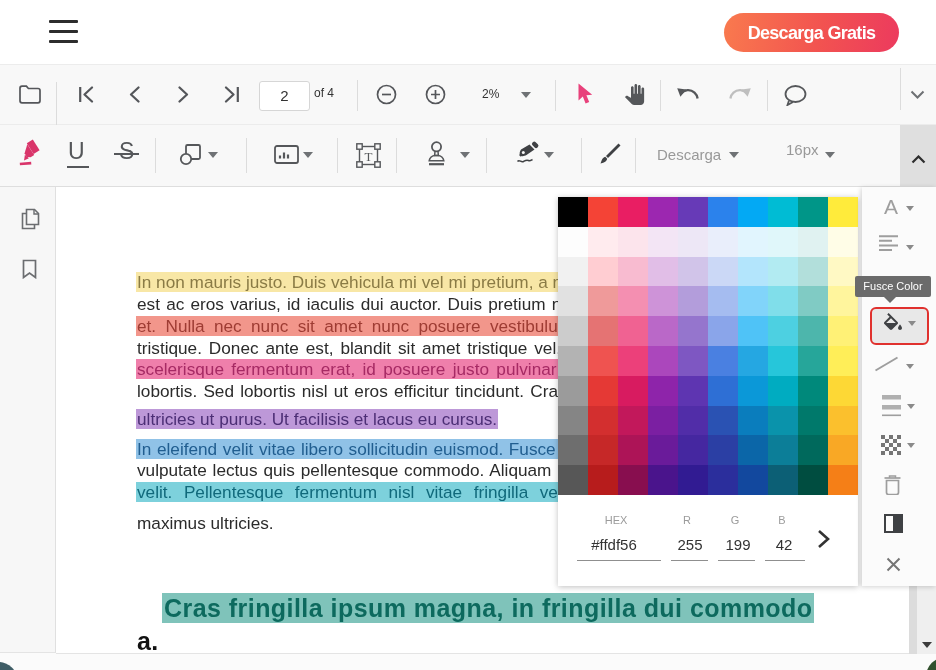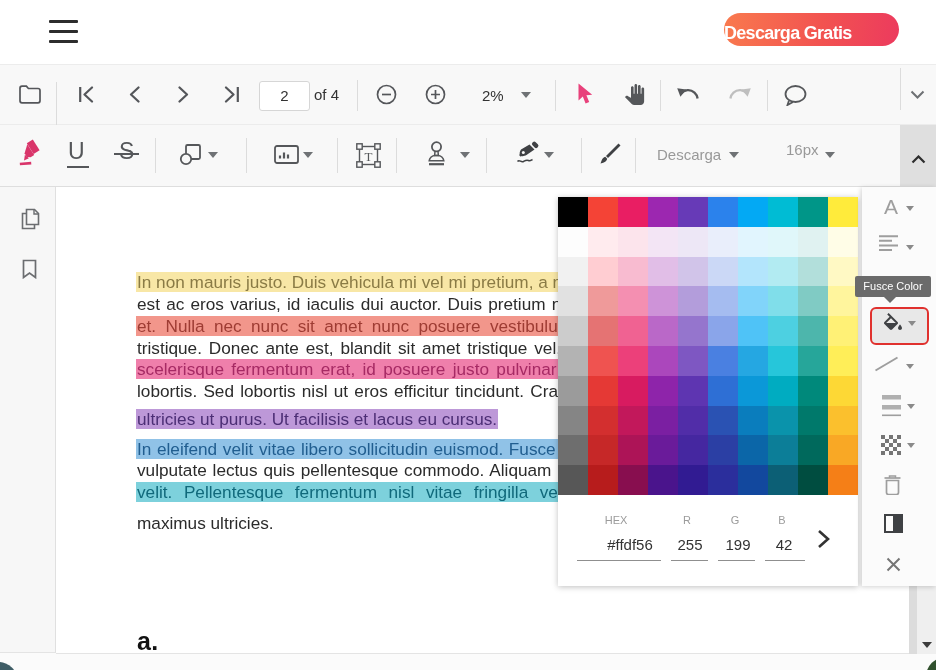--- a/index.html
+++ b/index.html
@@ -4,26 +4,26 @@
   html,body{margin:0;padding:0}
   body{font-family:"Liberation Sans",sans-serif;width:936px;height:670px;overflow:hidden;position:relative;background:#fff}
   .abs{position:absolute}
   .sep{position:absolute;width:1px;background:#dcdcdc}
   svg{display:block}
   .caret{position:absolute;width:0;height:0;border-left:5px solid transparent;border-right:5px solid transparent;border-top:6px solid #6f7275}
   
   #topbar{position:absolute;left:0;top:0;width:936px;height:64px;background:#fff;border-bottom:1px solid #ececec}
   #burger{position:absolute;left:49px;top:20px;width:29px;height:24px}
   #burger i{position:absolute;left:0;width:29px;height:3px;background:#2d2d2d;border-radius:1px}
-  #dbtn{position:absolute;left:724px;top:13px;width:175px;height:33px;border-radius:20px;background:linear-gradient(100deg,#f97a4e 0%,#f25350 55%,#ec3a5e 100%);color:#fff;font-size:18px;font-weight:bold;text-align:left;line-height:40px;letter-spacing:-0.7px}
+  #dbtn{position:absolute;left:724px;top:13px;width:175px;height:39px;border-radius:20px;background:linear-gradient(100deg,#f97a4e 0%,#f25350 55%,#ec3a5e 100%);color:#fff;font-size:18px;font-weight:bold;text-align:center;line-height:40px;letter-spacing:-0.7px}
   
   #row1{position:absolute;left:0;top:65px;width:936px;height:59px;background:#f8f8f8;border-bottom:1px solid #ececec}
   #row2{position:absolute;left:0;top:125px;width:936px;height:61px;background:#f8f8f8;border-bottom:1px solid #dedede}
   #pagebox{position:absolute;left:259px;top:16px;width:49px;height:28px;background:#fff;border:1px solid #d6d6d6;border-radius:3px;text-align:center;line-height:28px;font-size:15px;color:#333}
-  .tbtxt{position:absolute;font-size:15px;color:#333}
+  .tbtxt{position:absolute;font-size:12px;color:#333}
   .graytxt{position:absolute;font-size:15px;color:#999}
   #upbox{position:absolute;left:900px;top:0px;width:36px;height:61px;background:#dfdfdf}
   
   #docbg{position:absolute;left:0;top:187px;width:936px;height:483px;background:#fbfbfb}
   #leftbar{position:absolute;left:0;top:187px;width:55px;height:465px;background:#f7f7f7;border-right:1px solid #e0e0e0;border-bottom:1px solid #e4e4e4}
   #page{position:absolute;left:56px;top:187px;width:853px;height:466px;background:#fff;border-bottom:1px solid #e4e4e4}
   #sb1{position:absolute;left:909px;top:187px;width:8px;height:467px;background:#dcdcdc}
   #sb2{position:absolute;left:917px;top:187px;width:19px;height:467px;background:#efefef}
   #sbarrow{position:absolute;left:922px;top:642px;width:0;height:0;border-left:5px solid transparent;border-right:5px solid transparent;border-top:6px solid #3c3c3c}
   
@@ -232,21 +232,21 @@
 <div class="tl" style="top:292.5px"><span style="word-spacing:1.45px">est ac eros varius, id iaculis dui auctor. Duis pretium neque at purus</span></div>
 <div class="tl" style="top:315px"><span class="h-r" style="word-spacing:4.58px">et. Nulla nec nunc sit amet nunc posuere vestibulum. Morbi rhoncus</span></div>
 <div class="tl" style="top:336.5px"><span style="word-spacing:2.13px">tristique. Donec ante est, blandit sit amet tristique vel, lacinia mollis</span></div>
 <div class="tl" style="top:358px"><span class="h-p" style="word-spacing:2.57px">scelerisque fermentum erat, id posuere justo pulvinar quis. Nam sed</span></div>
 <div class="tl" style="top:379.5px"><span style="word-spacing:1.43px">lobortis. Sed lobortis nisl ut eros efficitur tincidunt. Cras justo velit</span></div>
 <div class="tl" style="top:408px"><span class="h-v">ultricies ut purus. Ut facilisis et lacus eu cursus.</span></div>
 <div class="tl" style="top:437.5px"><span class="h-b" style="word-spacing:0.85px">In eleifend velit vitae libero sollicitudin euismod. Fusce vitae congue</span></div>
 <div class="tl" style="top:459px"><span style="word-spacing:1.09px">vulputate lectus quis pellentesque commodo. Aliquam erat volutpat</span></div>
 <div class="tl" style="top:480.5px"><span class="h-c" style="word-spacing:6.78px">velit. Pellentesque fermentum nisl vitae fringilla venenatis quis sed</span></div>
 <div class="tl" style="top:512px"><span>maximus ultricies.</span></div>
-<div id="heading"><br><span style="text-indent:0;display:inline-block">a.</span></div>
+<div id="heading"><span class="hl">Cras fringilla ipsum magna, in fringilla dui commodo</span><br><span style="text-indent:0;display:inline-block">a.</span></div>
 
 <div id="sb1"></div>
 <div id="sb2"></div>
 <div id="sbarrow"></div>
 <div id="blobL"></div>
 <div id="blobR"></div>
 
 <div id="picker">
   <div id="pgrid">
       <i style="background:#000000"></i>
@@ -347,21 +347,21 @@
       <i style="background:#2b2e9c"></i>
       <i style="background:#12489e"></i>
       <i style="background:#0c5f75"></i>
       <i style="background:#004d40"></i>
       <i style="background:#f57f17"></i>
     </div>
   <div class="fld" style="left:28px;width:60px">HEX</div>
   <div class="fld" style="left:109px;width:40px">R</div>
   <div class="fld" style="left:157px;width:40px">G</div>
   <div class="fld" style="left:204px;width:40px">B</div>
-  <div class="fval" style="left:42px;width:60px">#ffdf56</div>
+  <div class="fval" style="left:26px;width:60px">#ffdf56</div>
   <div class="fval" style="left:112px;width:40px">255</div>
   <div class="fval" style="left:160px;width:40px">199</div>
   <div class="fval" style="left:206px;width:40px">42</div>
   <div class="funl" style="left:19px;width:84px"></div>
   <div class="funl" style="left:113px;width:37px"></div>
   <div class="funl" style="left:160px;width:37px"></div>
   <div class="funl" style="left:207px;width:40px"></div>
   <svg class="abs" style="left:258px;top:332px" width="15" height="20" viewBox="0 0 15 20">
       <path d="M3 2 L12 10 L3 18" fill="none" stroke="#333" stroke-width="2.6"></path>
     </svg>

